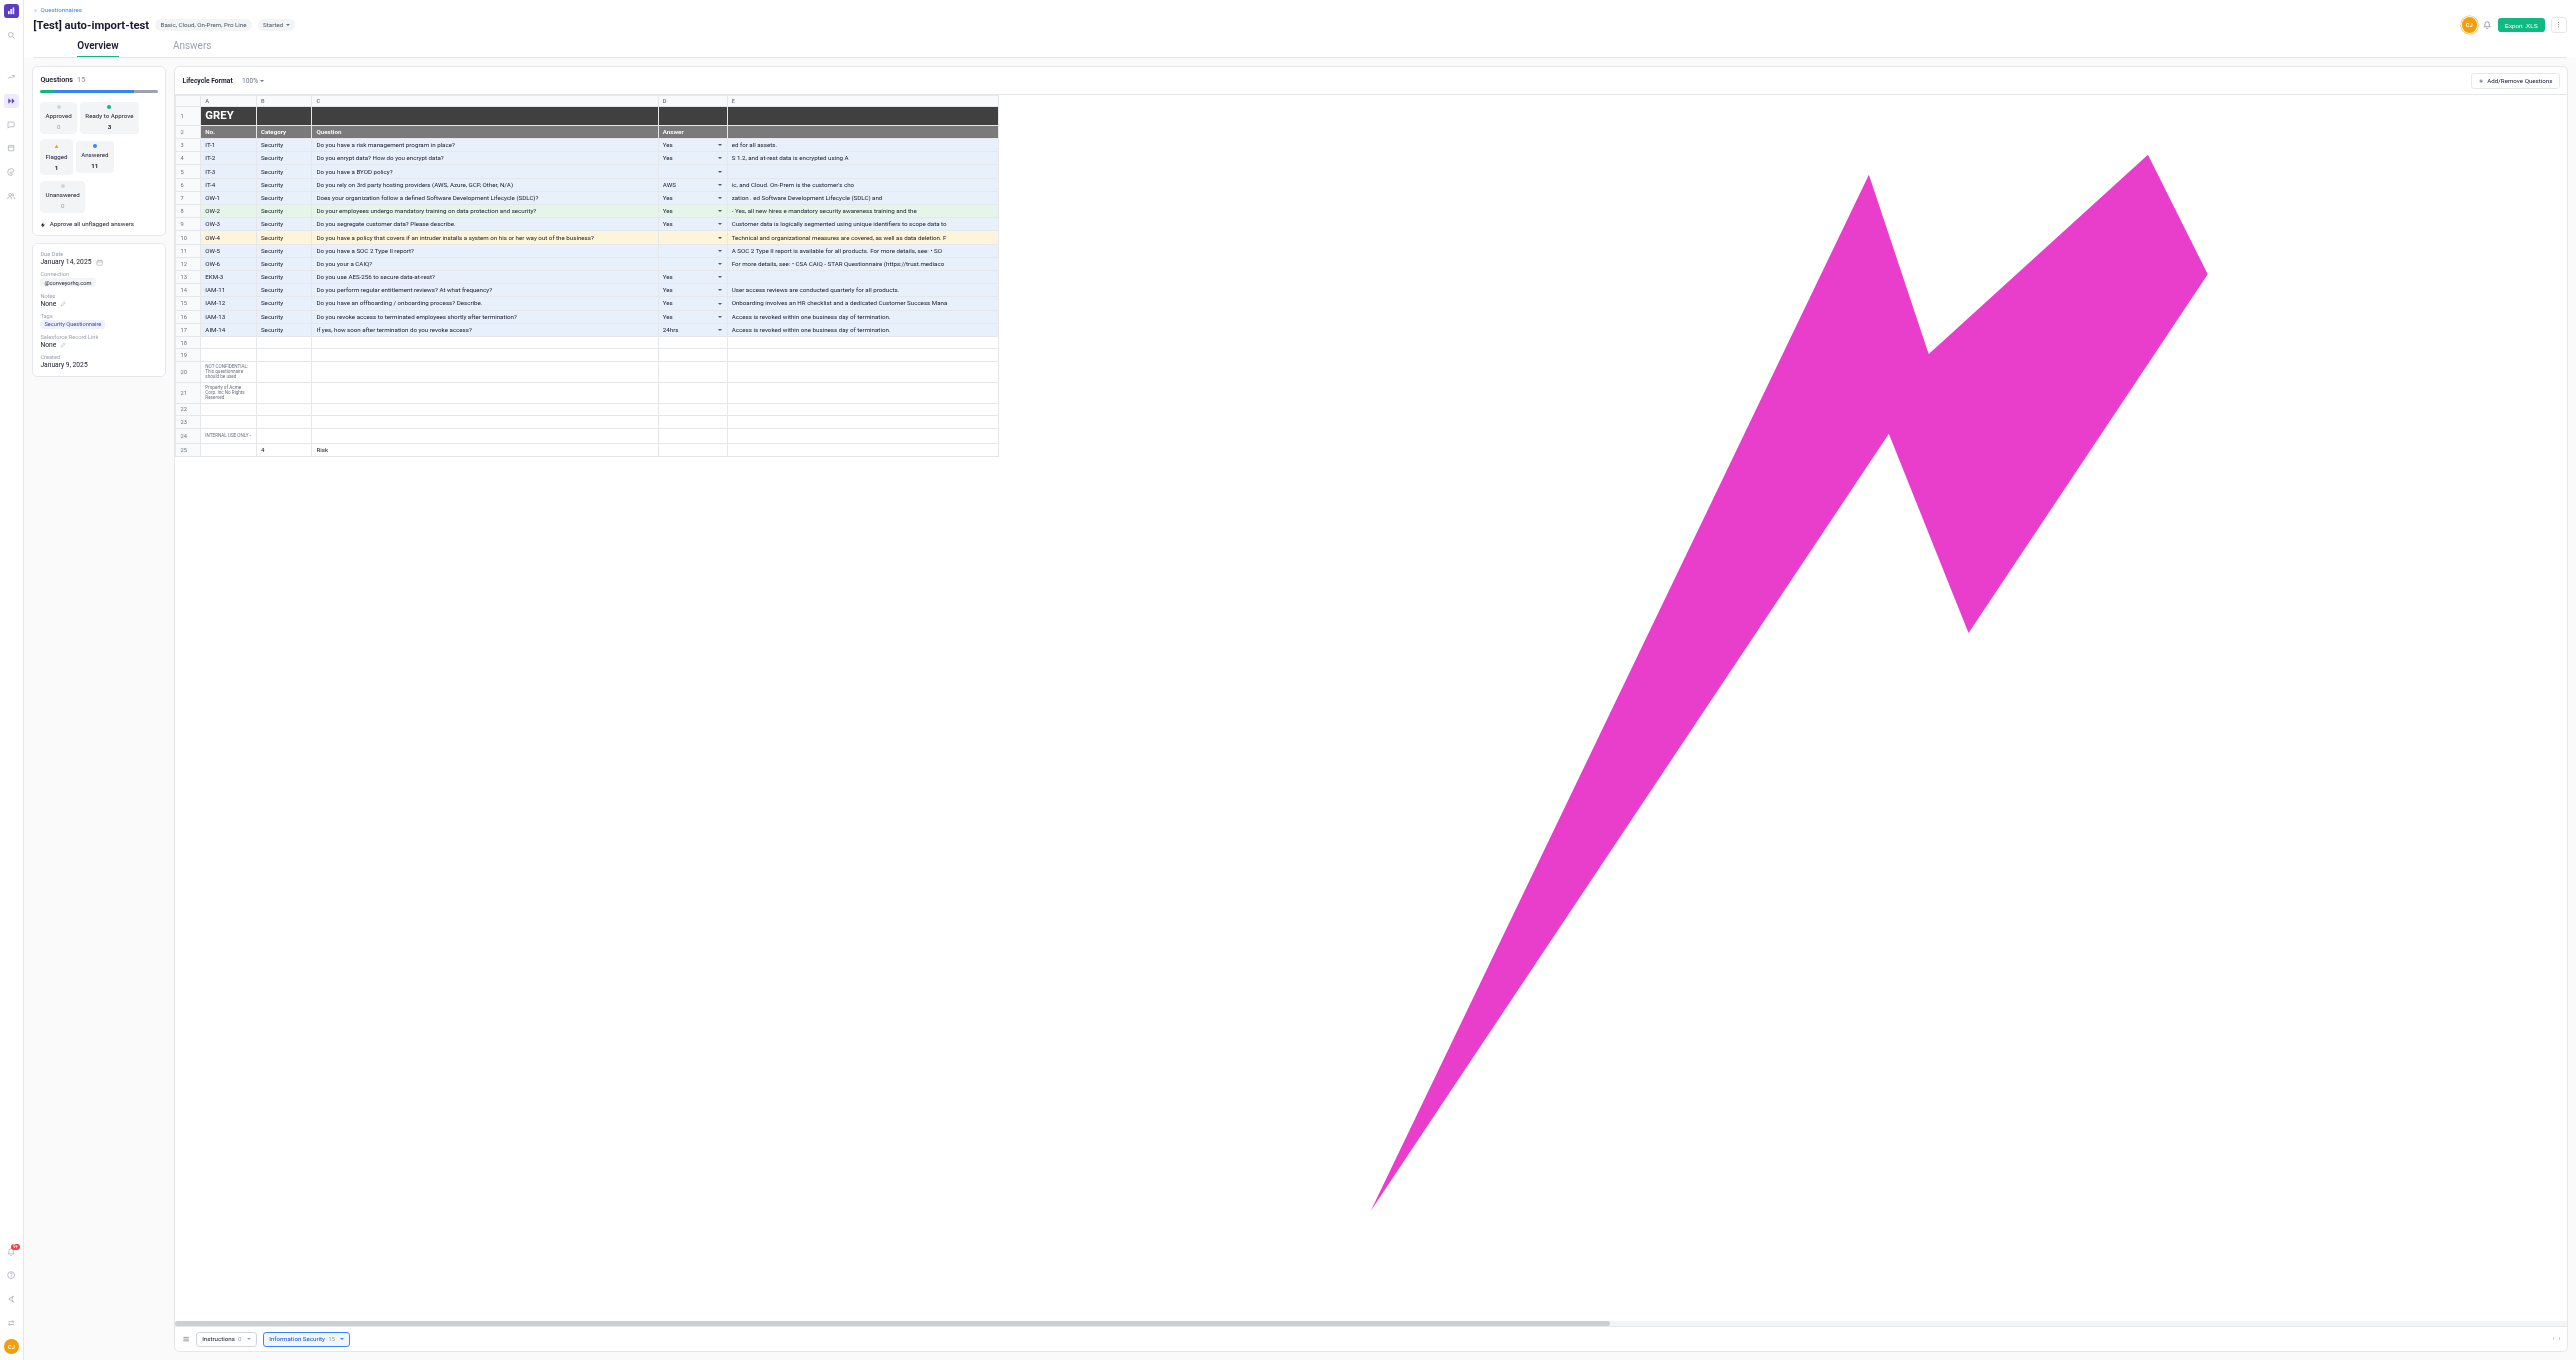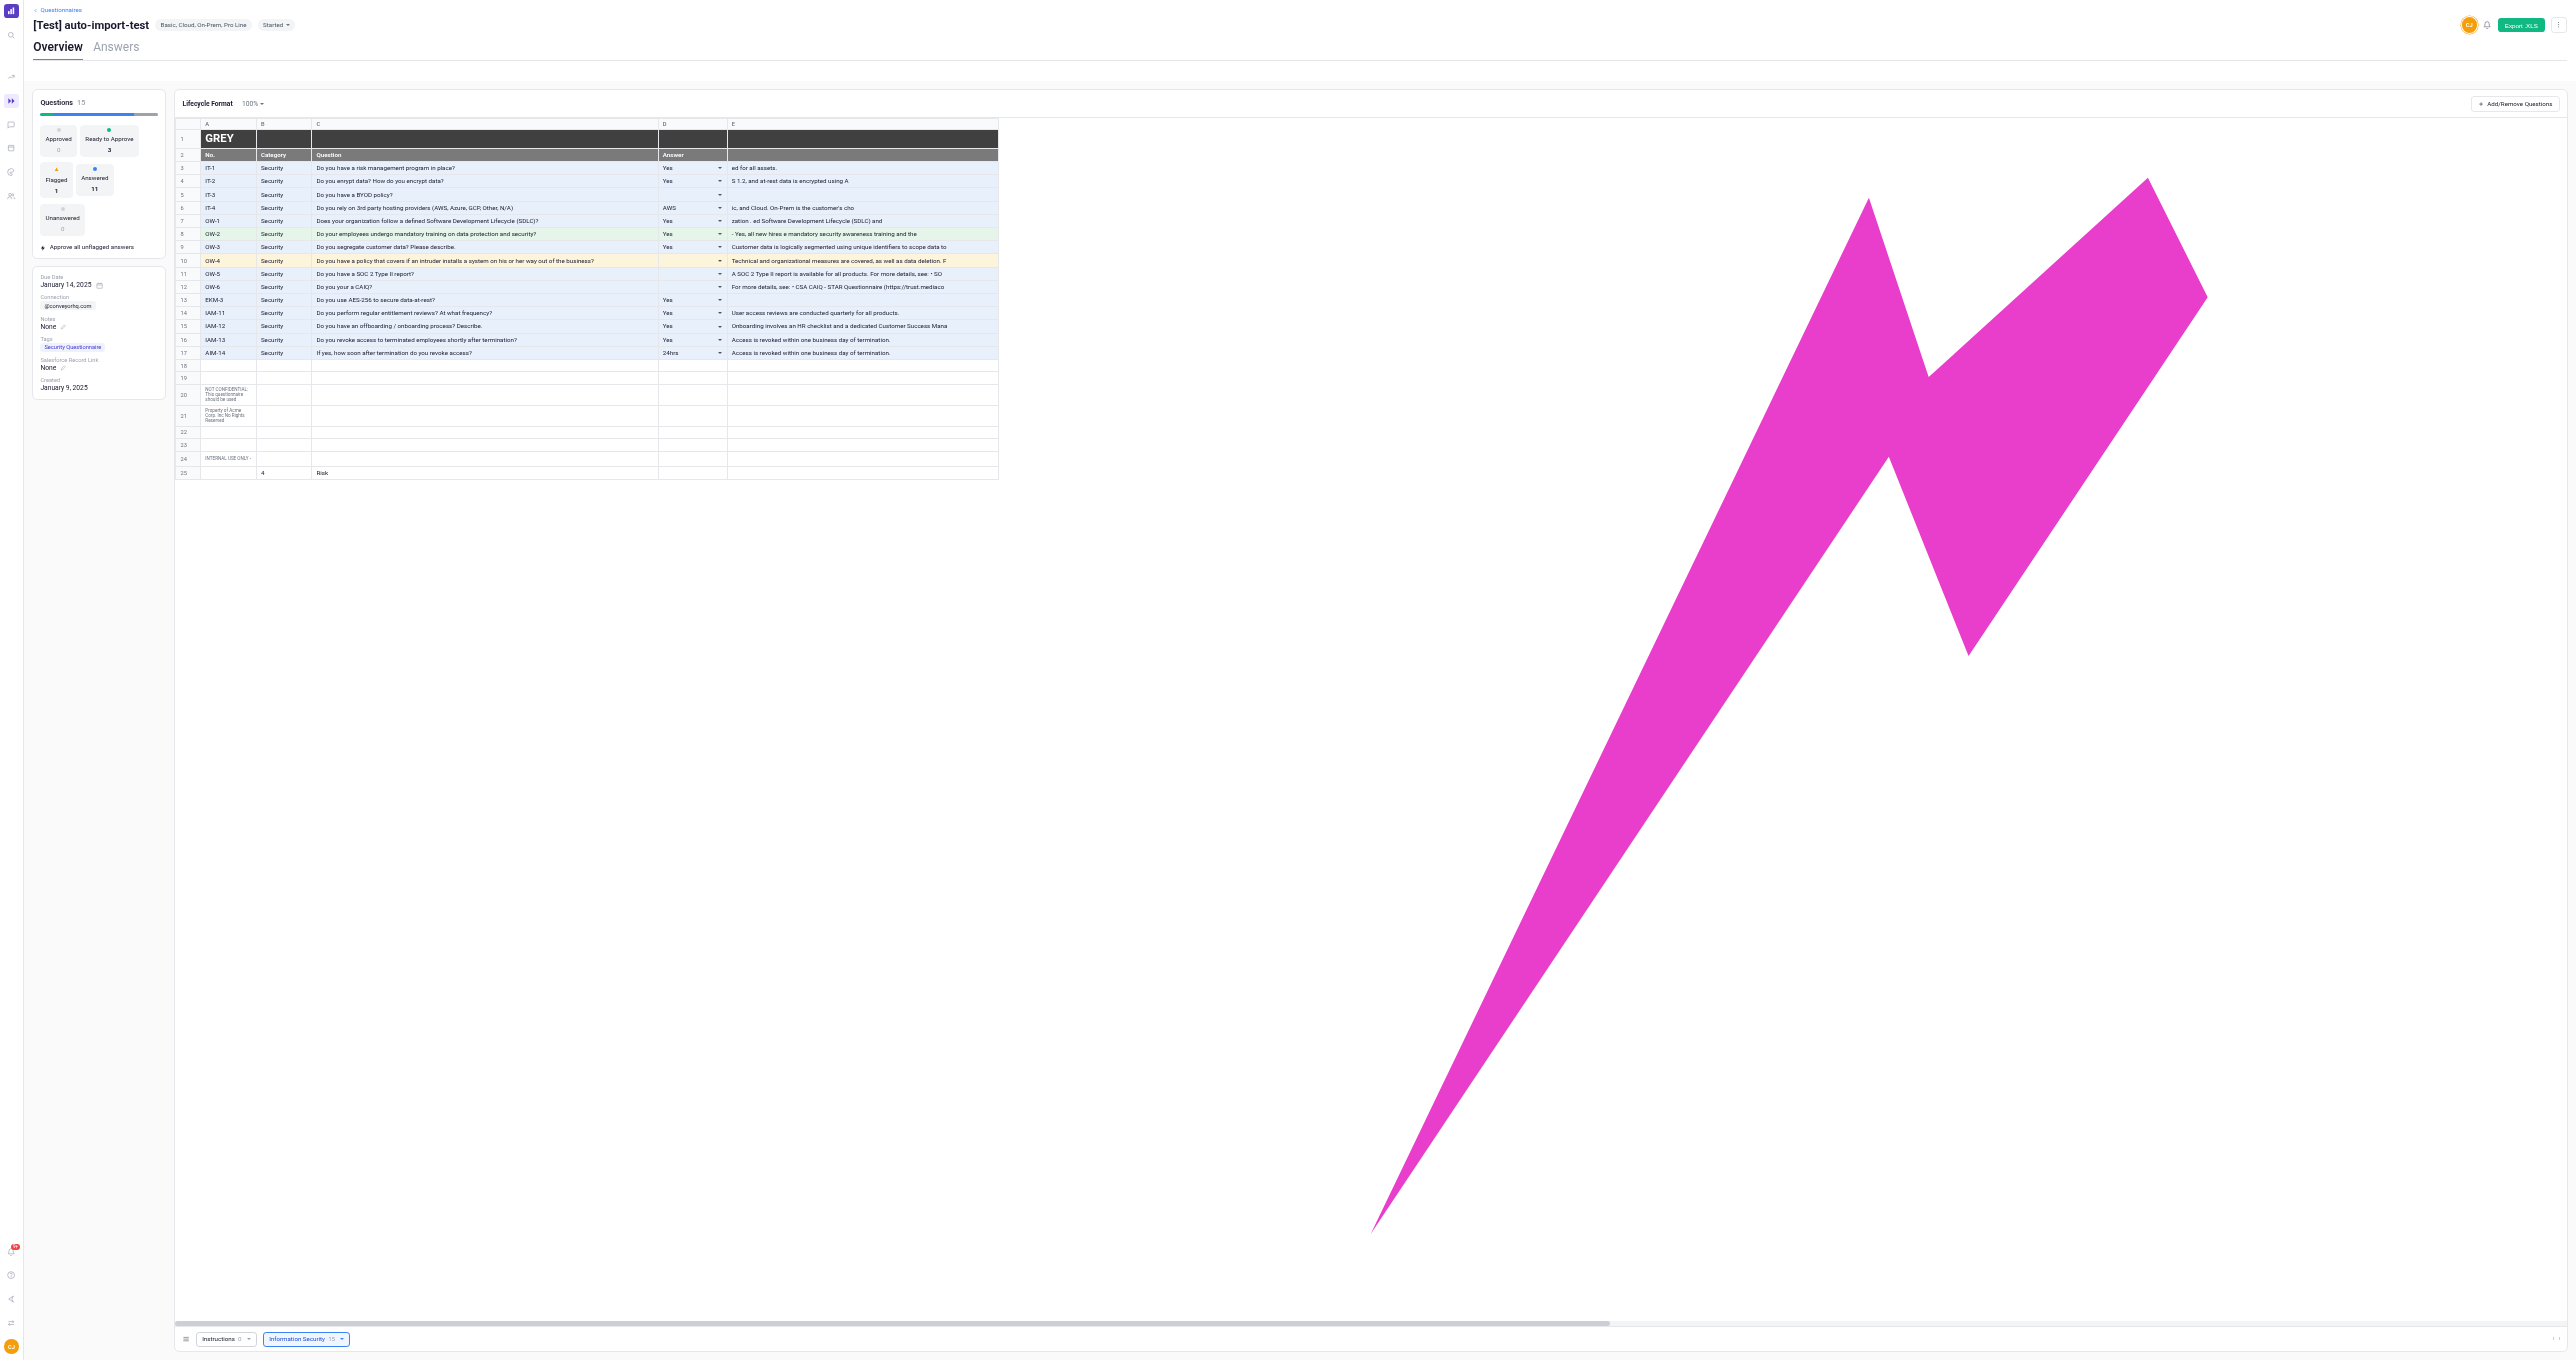--- a/index.html
+++ b/index.html
@@ -7,35 +7,35 @@
 .app { display: flex; height: 100vh; }
 .left-nav { width: 24px; background: #fff; border-right: 0.5px solid #e5e7eb; display: flex; flex-direction: column; align-items: center; padding-top: 4.1px; gap: 9.3px; }
 .logo { width: 14.4px; height: 14.4px; background: #5b3cc4; border-radius: 3.1px; display:flex;align-items:center;justify-content:center;color:#fff;font-size:7.2px; }
 .nav-icon { width: 14.4px; height: 14.4px; display:flex;align-items:center;justify-content:center; color:#9ca3af; border-radius:3.1px; cursor:pointer; }
 .nav-icon.active { background:#ede9fe; color:#5b3cc4; }
 .nav-spacer { flex:1; }
 .nav-badge { position: relative; }
 .nav-badge .dot { position:absolute; top:-1px; right:-1px; background:#ef4444; color:#fff; font-size:4.6px; border-radius:4.1px; padding:0 1.5px; line-height:6.2px; }
 .avatar-sm { width:14.4px;height:14.4px; border-radius:50%; background:#f59e0b; color:#fff; display:flex; align-items:center;justify-content:center; font-size:5.7px; font-weight:600; margin-bottom:6.2px; }
 
-.main { flex:1; display:flex; flex-direction:column; overflow:hidden;gap:20px; }
+.main { flex:1; display:flex; flex-direction:column; overflow:hidden; }
 .header { padding: 6.2px 9.3px 0 9.3px; }
 .breadcrumb { color:#3b82f6; font-size:6.2px; cursor:pointer; display:flex; align-items:center; gap:2.1px;}
 .title-row { display:flex; align-items:center; gap:6.2px; margin-top:3.1px; }
 .title { font-size:11.3px; font-weight:700; }
 .chip { background:#f3f4f6; border-radius:6.2px; padding:2.1px 5.2px; font-size:6.2px; color:#4b5563; }
 .chip.status { display:flex; align-items:center; gap:3.1px; }
 .chip.status::after { content:""; border:2.1px solid transparent; border-top-color:#6b7280; margin-top:2.1px; }
 .header-right { margin-left:auto; display:flex; align-items:center; gap:6.2px; }
 .avatar-ring { width:15.5px;height:15.5px;border-radius:50%; background:#f59e0b; display:flex;align-items:center;justify-content:center; color:#fff; font-size:5.7px; font-weight:600; box-shadow:0 0 0 1px #fff, 0 0 0 1.5px #f59e0b; }
 .bell { color:#6b7280; cursor:pointer; }
 .btn-export { background:#10b981; color:#fff; border:none; border-radius:3.1px; padding:3.6px 7.2px; font-size:6.2px; font-weight:500; cursor:pointer; }
 .btn-more { width:15.5px;height:15.5px; border:0.5px solid #e5e7eb; border-radius:3.1px; background:#fff; display:flex;align-items:center;justify-content:center; color:#6b7280; cursor:pointer;}
 .tabs { display:flex; gap:10.3px; margin-top:7.2px; border-bottom:0.5px solid #e5e7eb; }
-.tab { padding:0 0 5.2px 0; font-size:12px; color:#9ca3af; cursor:pointer; border-bottom:1px solid transparent; }
+.tab { padding:0 0 5.2px 0; font-size:10px; color:#9ca3af; cursor:pointer; border-bottom:1px solid transparent;margin-left:44px; }
 .tab.active { color:#1a1a2e; font-weight:600; border-bottom-color:#10b981; }
 
 .body { flex:1; display:flex; gap:8.2px; padding:8.2px; overflow:hidden; background:#fafafa; }
 .side-col { width:134px; display:flex; flex-direction:column; gap:7.2px; }
 .card { background:#fff; border:0.5px solid #e5e7eb; border-radius:5.2px; padding:7.2px; }
 .q-header { display:flex; align-items:center; gap:4.1px; font-size:7.2px; font-weight:600; }
 .q-count { color:#9ca3af; font-weight:500; }
 .progress { height:3.1px; border-radius:1.5px; background:#e5e7eb; margin:6.2px 0 7.2px 0; display:flex; overflow:hidden; }
 .progress .p1{background:#10b981;width:12%} .progress .p2{background:#3b82f6;width:68%} .progress .p3{background:#9ca3af;width:20%}
 .pill { display:inline-flex; align-items:center; gap:3.1px; background:#f3f4f6; border-radius:4.1px; padding:3.1px 5.2px; font-size:6.2px; margin:1.5px 1.5px 1.5px 0; cursor:pointer;flex-direction:column; }

